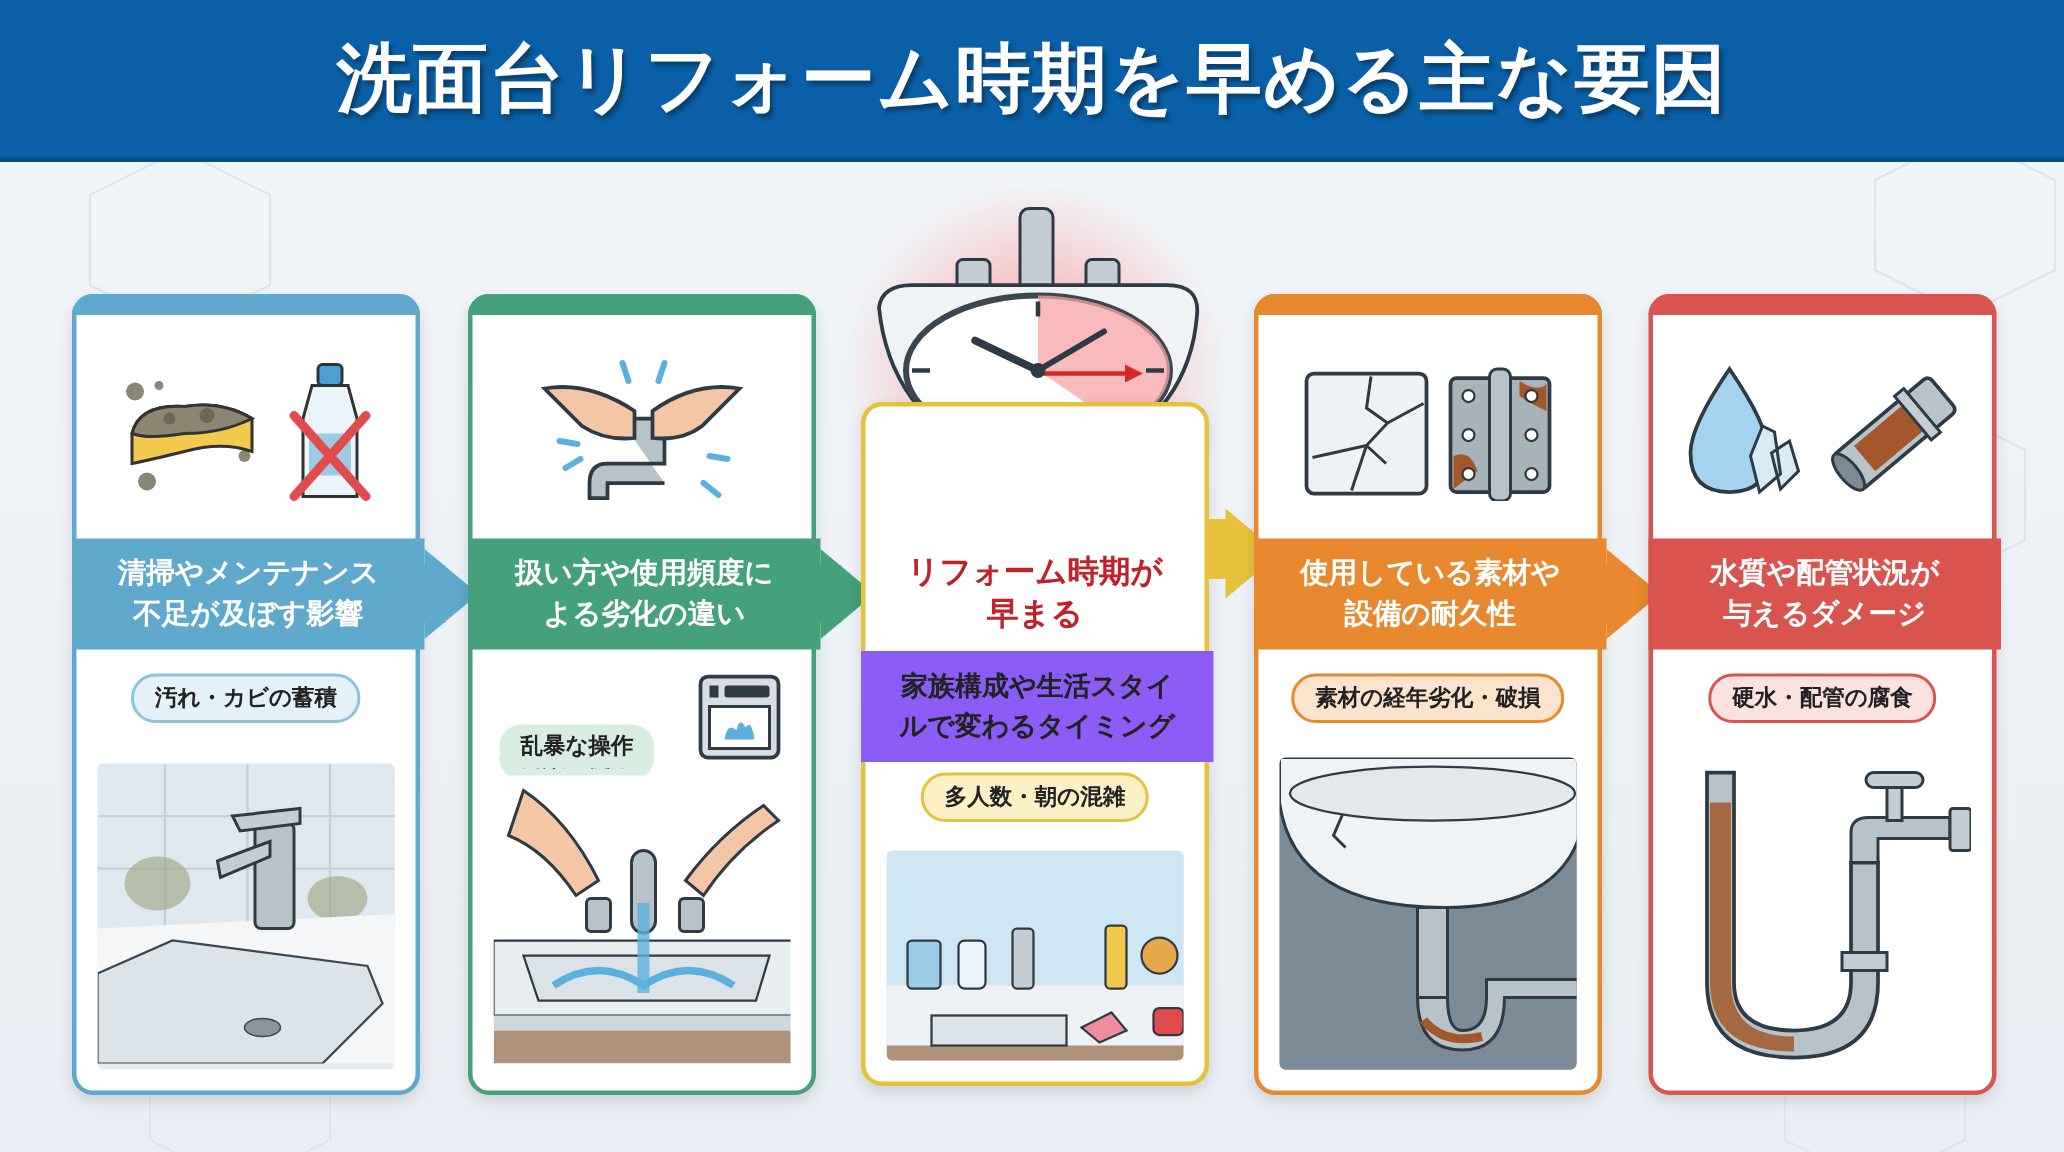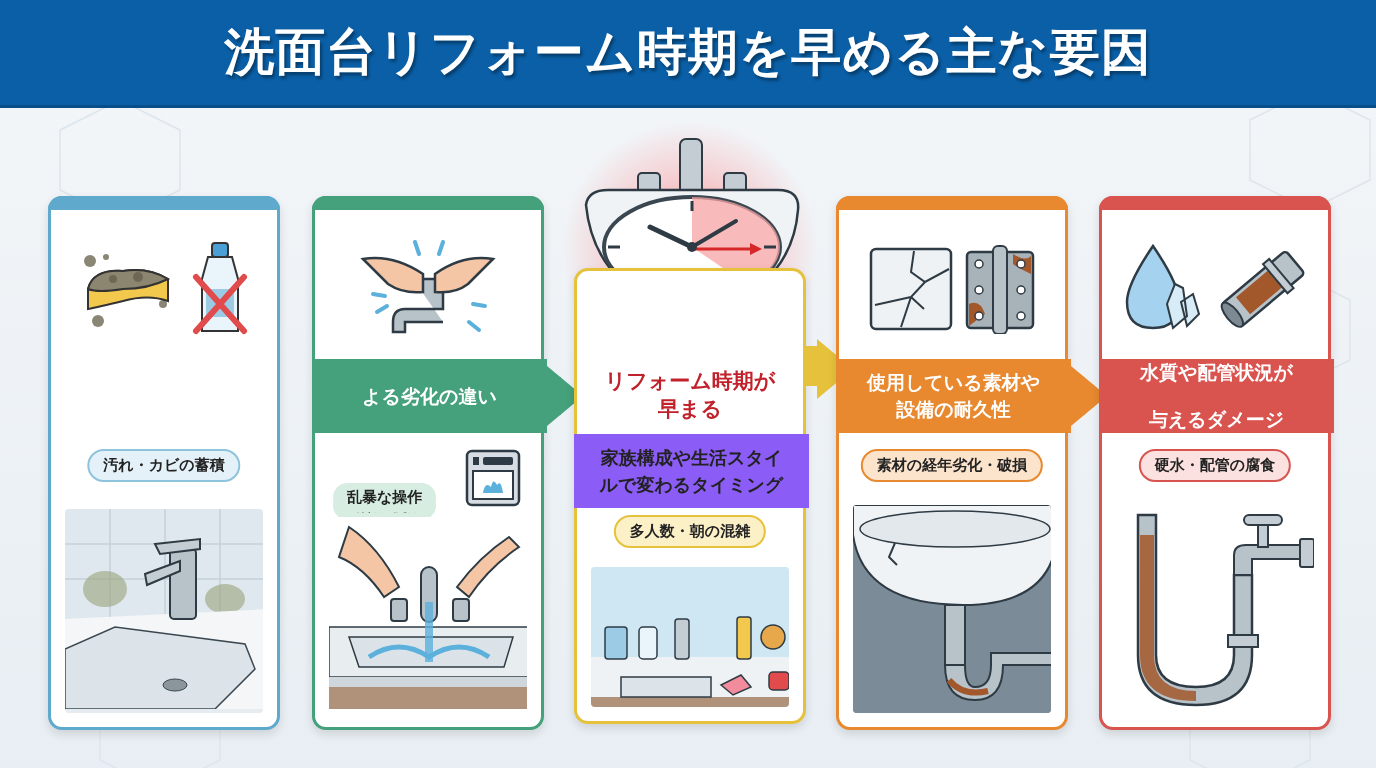--- a/index.html
+++ b/index.html
@@ -91,20 +91,26 @@
       <path d="M10 40 Q15 20 45 22 Q70 18 90 30 Q70 40 45 40 Q20 44 10 40 Z" fill="#8c8670" stroke="#333" stroke-width="2"></path>
       <circle cx="35" cy="30" r="4" fill="#6d6855"></circle>
         <circle cx="60" cy="28" r="5" fill="#6d6855"></circle>
     </svg>
     <svg width="60" height="100" viewBox="0 0 60 100">
       <rect x="22" y="4" width="16" height="14" rx="3" fill="#4a9fd4" stroke="#333" stroke-width="2"></rect>
       <path d="M18 18 L42 18 L48 40 L48 92 L12 92 L12 40 Z" fill="#eaf4fb" stroke="#333" stroke-width="2"></path>
       <rect x="16" y="50" width="28" height="28" fill="#9ccbe6"></rect>
       <path d="M6 38 L54 92 M54 38 L6 92" stroke="#e24b4b" stroke-width="6" stroke-linecap="round"></path>
     </svg>
+  </div>
+  <div class="band" style="top:160px;background:#5fa9cc;">
+    <span>清掃やメンテナンス</span>
+    <span>不足が及ぼす影響</span>
+    <div class="arrow-stem" style="background:#5fa9cc;"></div>
+    <div class="arrow" style="border-left-color:#5fa9cc;"></div>
   </div>
   <div class="pill" style="top:250px;background:#e4f1f8;border-color:#8ec3dd;">汚れ・カビの蓄積</div>
   <div class="illus" style="top:310px;background:#e6ecf0;">
     <svg width="204" height="200" viewBox="0 0 204 200">
       <rect width="204" height="110" fill="#dfe8ee"></rect>
       <g stroke="#c4d0d8" stroke-width="1.5">
           <line x1="0" y1="35" x2="204" y2="35"></line>
           <line x1="0" y1="70" x2="204" y2="70"></line>
           <line x1="45" y1="0" x2="45" y2="110"></line>
           <line x1="100" y1="0" x2="100" y2="110"></line>
@@ -133,20 +139,21 @@
           <line x1="126" y1="88" x2="136" y2="96"></line>
           <line x1="72" y1="8" x2="76" y2="20"></line>
           <line x1="100" y1="8" x2="96" y2="20"></line>
         </g>
       <path d="M70 45 L100 45 L100 75 L62 75 Q50 75 50 88 L50 98 L62 98 L62 88 L100 88" fill="#b8c2c9" stroke="#2e3b44" stroke-width="2.5"></path>
       <path d="M20 25 Q50 20 80 40 L80 58 Q60 60 45 50 Z" fill="#f5c6a5" stroke="#2e3b44" stroke-width="2.5"></path>
       <path d="M150 25 Q120 20 92 40 L92 58 Q112 60 125 50 Z" fill="#f5c6a5" stroke="#2e3b44" stroke-width="2.5"></path>
     </svg>
   </div>
   <div class="band" style="top:160px;background:#45a07c;">
+    <span>扱い方や使用頻度に</span>
     <span>よる劣化の違い</span>
     <div class="arrow-stem" style="background:#45a07c;"></div>
     <div class="arrow" style="border-left-color:#45a07c;"></div>
   </div>
   <div class="pill plain" style="top:264px;left:18px;transform:none;background:#d7ede1;margin-top:28px;">高頻度使用</div>
   <div class="pill plain" style="top:284px;left:18px;transform:none;background:#d7ede1;">乱暴な操作</div>
   <svg style="position:absolute;left:150px;top:250px;" width="56" height="58" viewBox="0 0 56 58">
     <rect x="2" y="2" width="52" height="54" rx="5" fill="#d7dde2" stroke="#2e3b44" stroke-width="2.5"></rect>
     <rect x="8" y="8" width="6" height="8" fill="#2e3b44"></rect>
       <rect x="18" y="8" width="30" height="8" rx="2" fill="#2e3b44"></rect>
@@ -277,21 +284,21 @@
     </svg>
     <svg width="100" height="90" viewBox="0 0 100 90">
       <g transform="rotate(-40 50 45)">
         <rect x="8" y="30" width="84" height="30" rx="4" fill="#b8c2c9" stroke="#2e3b44" stroke-width="2.5"></rect>
         <rect x="24" y="34" width="44" height="22" fill="#a2582a"></rect>
         <rect x="66" y="26" width="8" height="38" fill="#c4cdd3" stroke="#2e3b44" stroke-width="2"></rect>
         <ellipse cx="10" cy="45" rx="6" ry="15" fill="#7d8a93" stroke="#2e3b44" stroke-width="2"></ellipse>
       </g>
     </svg>
   </div>
-  <div class="band" style="top:160px;background:#d9534f;justify-content:space-between;">
+  <div class="band" style="top:160px;background:#d9534f;">
     <span>水質や配管状況が</span>
     <span>与えるダメージ</span>
   </div>
   <div class="pill" style="top:250px;background:#fbe1e0;border-color:#d9534f;">硬水・配管の腐食</div>
   <div class="illus" style="top:306px;background:#fff;">
     <svg width="204" height="210" viewBox="0 0 204 210">
       <path d="M22 10 L22 150 Q22 200 80 200 Q136 200 136 150 L136 70 L118 70 L118 150 Q118 182 80 182 Q40 182 40 150 L40 10 Z" fill="#b8c2c9" stroke="#2e3b44" stroke-width="2.5"></path>
       <path d="M24 30 L24 150 Q24 196 80 196 L80 186 Q38 186 38 150 L38 30 Z" fill="#a2582a" opacity="0.85"></path>
       <path d="M118 70 L118 50 Q118 40 130 40 L184 40 L184 54 L136 54 L136 70 Z" fill="#b8c2c9" stroke="#2e3b44" stroke-width="2"></path>
       <rect x="184" y="34" width="14" height="28" rx="2" fill="#c4cdd3" stroke="#2e3b44" stroke-width="2"></rect>

